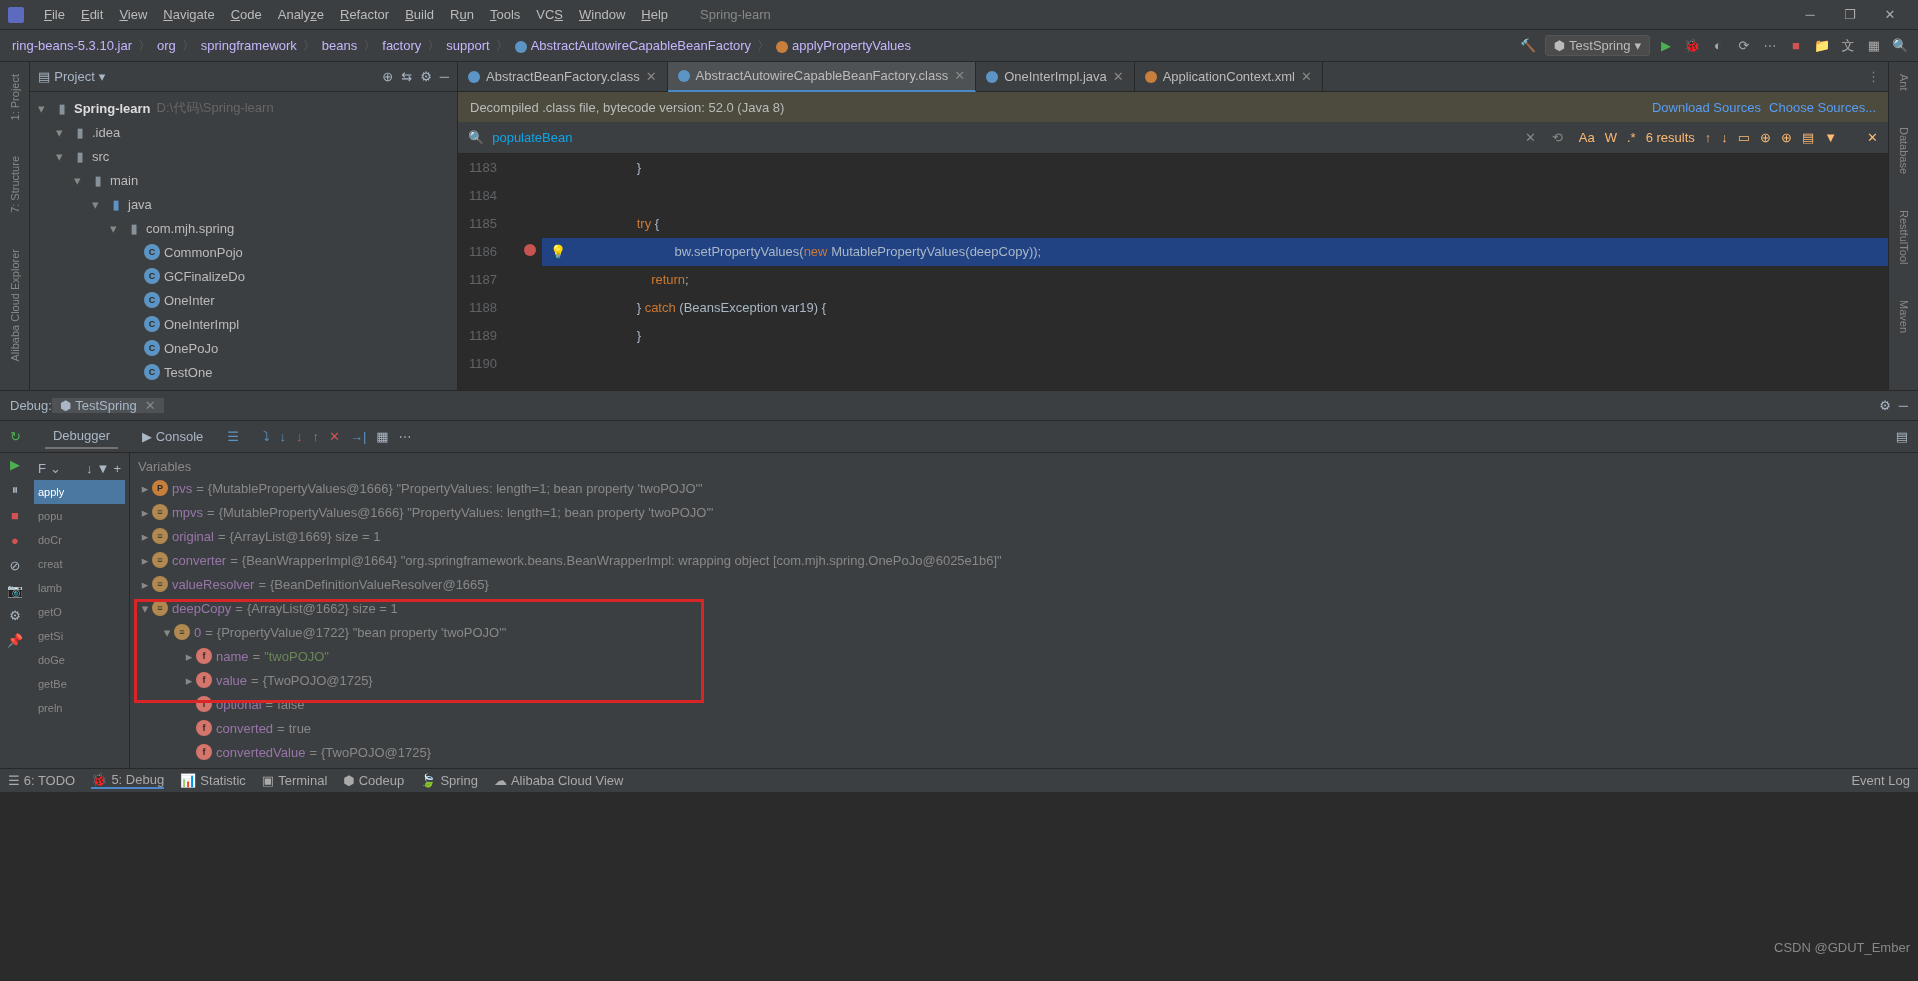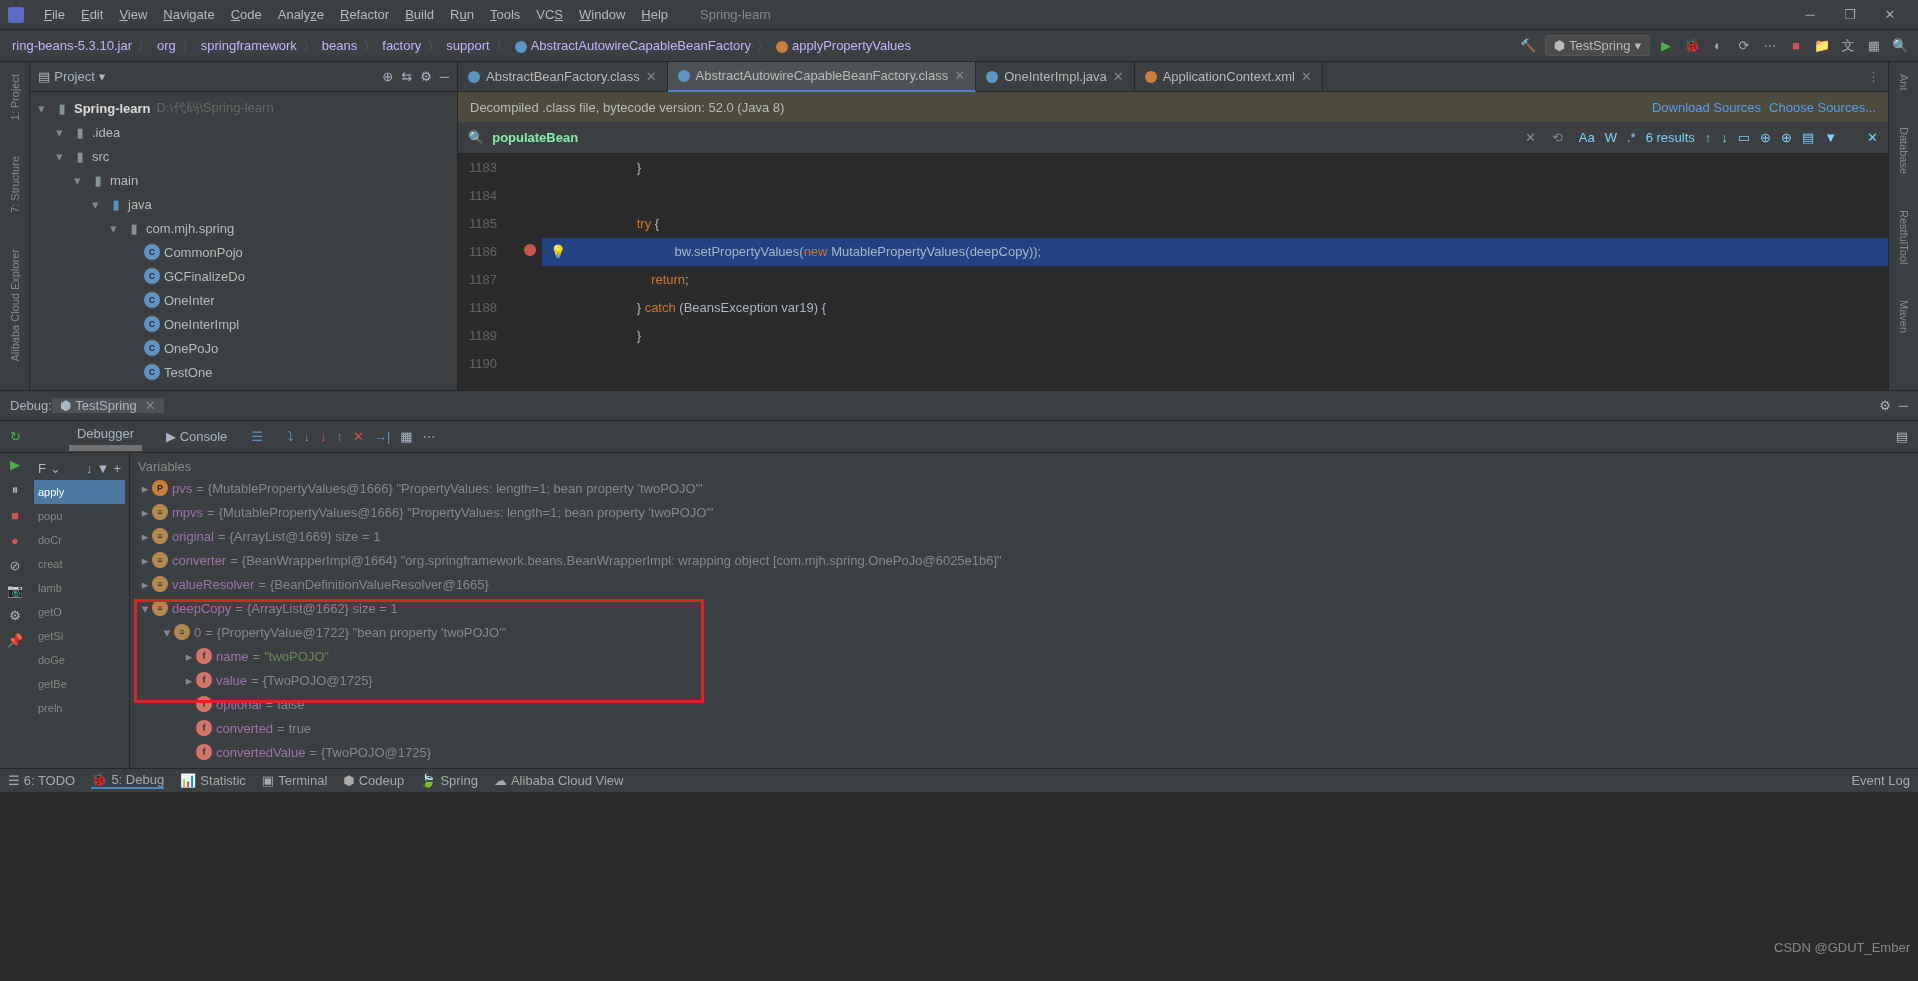--- a/index.html
+++ b/index.html
@@ -56,22 +56,22 @@
 .editor-tab.active { background: #4e5254; border-bottom: 2px solid #4a88c7; }
 .tab-icon { width: 12px; height: 12px; border-radius: 50%; }
 .tab-icon.blue { background: #5c95c5; }
 .tab-icon.orange { background: #c87f3b; }
 .tab-close { color: #888; cursor: pointer; }
 .decompile-bar { height: 30px; background: #4d4b3e; display: flex; align-items: center; padding: 0 12px; color: #bbb; }
 .decompile-links { margin-left: auto; display: flex; gap: 8px; }
 .decompile-link { color: #589df6; cursor: pointer; }
 .search-bar { height: 32px; background: #3c3f41; display: flex; align-items: center; padding: 0 10px; border-bottom: 1px solid #282828; }
 .search-icon { color: #888; margin-right: 8px; }
-.search-input { background: transparent; border: none; color: #86efac; flex: 1; outline: none; font-weight: bold; }
-.search-controls { display: flex; align-items: center; gap: 10px; color: #7dd3fc; }
+.search-input { background: transparent; border: none; color: #0ea5e9; flex: 1; outline: none; }
+.search-controls { display: flex; align-items: center; gap: 10px; color: #fdba74; }
 .code-area { flex: 1; display: flex; font-family: 'Consolas', monospace; font-size: 14px; position: relative; }
 .gutter { width: 60px; text-align: center; padding-right: 10px; color: #606366; line-height: 28px; }
 .gutter-icons { width: 24px; line-height: 28px; }
 .gutter-icon { display: block; height: 28px; text-align: center; }
 .code-lines { flex: 1; line-height: 28px; }
 .code-line { height: 28px; white-space: pre; padding-left: 8px; }
 .code-line.hl { background: #214283; }
 .kw { color: #cc7832; }
 .cls { color: #a9b7c6; }
 .breakpoint { width: 12px; height: 12px; background: #c75450; border-radius: 50%; display: inline-block; }
@@ -81,21 +81,21 @@
 .right-sidebar { width: 30px; background: #3c3f41; border-left: 1px solid #282828; display: flex; flex-direction: column; align-items: center; padding-top: 4px; gap: 20px; }
 
 
 .debug-panel { height: 378px; background: #3c3f41; border-top: 1px solid #282828; display: flex; flex-direction: column; }
 .debug-header { height: 30px; display: flex; align-items: center; padding: 0 10px; border-bottom: 1px solid #282828; }
 .debug-tab { padding: 0 8px; display: flex; align-items: center; gap: 4px; }
 .debug-tab.active { background: #4e5254; }
 .debug-tab-close { color: #888; margin-left: 4px; cursor: pointer; }
 .debug-subheader { height: 32px; display: flex; align-items: center; padding: 0 10px; border-bottom: 1px solid #282828; gap: 16px; }
 .debug-subtab { padding: 4px 8px; cursor: pointer; }
-.debug-subtab.active { border-bottom: 6px solid #737373; margin-left: 24px; }
+.debug-subtab.active { border-bottom: 2px solid #737373; }
 .debug-toolbar-icons { display: flex; gap: 10px; margin-left: 8px; }
 .debug-body { flex: 1; display: flex; }
 .debug-left-toolbar { width: 30px; display: flex; flex-direction: column; align-items: center; padding: 4px 0; gap: 10px; }
 .debug-frames { width: 100px; padding: 4px; border-right: 1px solid #282828; }
 .frame-row { height: 24px; display: flex; align-items: center; padding: 0 4px; color: #888; font-size: 11px; overflow: hidden; }
 .frame-row.active { background: #4a78a1; color: #fff; }
 .debug-vars { flex: 1; padding: 4px; overflow: auto; position: relative; }
 .vars-header { color: #888; padding: 2px 4px; }
 .var-row { display: flex; align-items: center; height: 24px; }
 .var-arrow { width: 14px; color: #888; text-align: center; }

